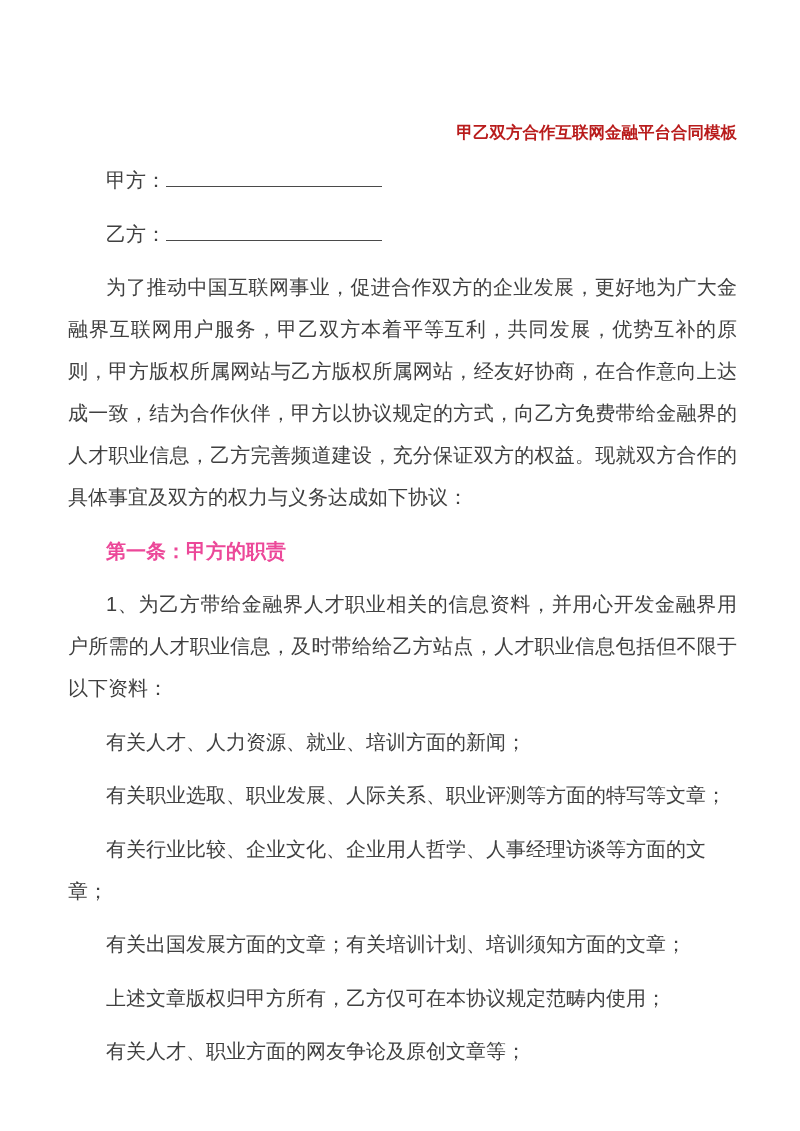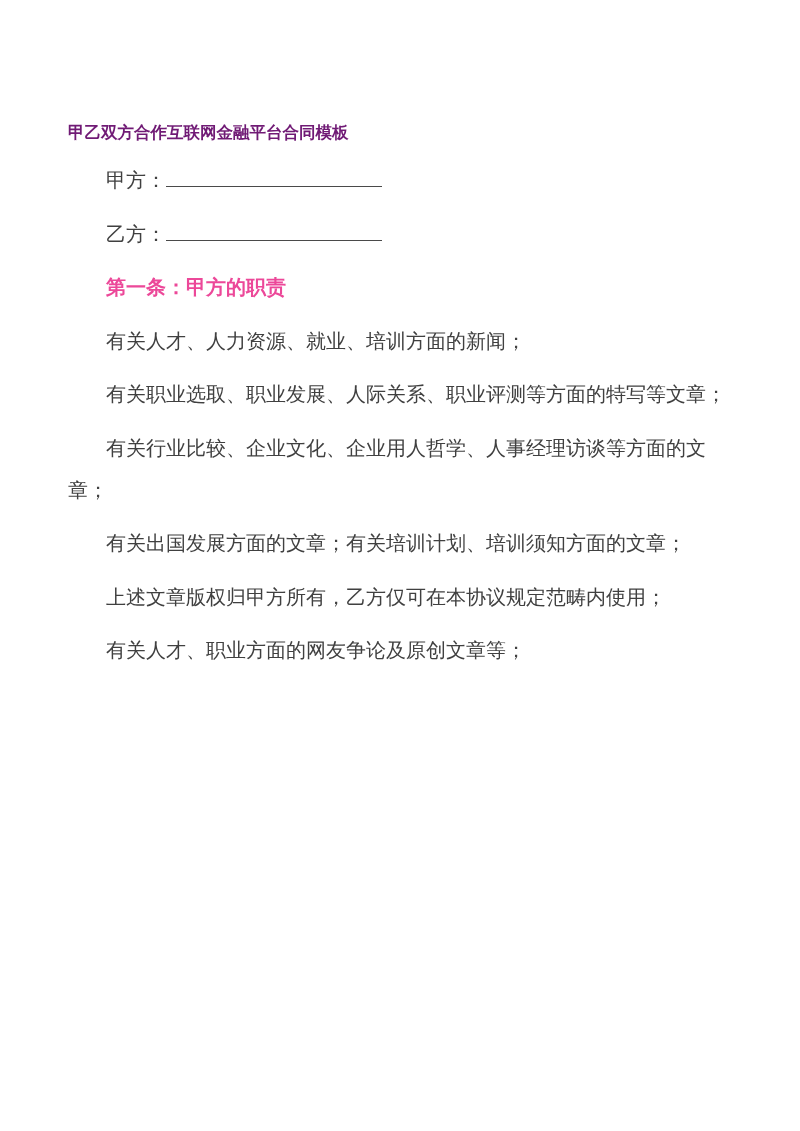--- a/index.html
+++ b/index.html
@@ -18,22 +18,22 @@
     width: 800px;
     height: 1131px;
     padding: 111px 63px 0 68px;
     background: #ffffff;
   }
   .doc-title {
     margin: 0 0 6px 0;
     font-size: 16.5px;
     line-height: 42px;
     font-weight: bold;
-    color: #701a75;
-    text-align: left;
+    color: #b91c1c;
+    text-align: right;
     text-indent: 0;
   }
   p {
     margin: 0 0 11.5px 0;
     font-size: 20px;
     line-height: 42px;
     color: #404040;
     text-indent: 38px;
   }
   p.justify {
@@ -53,23 +53,25 @@
 <body>
 
 <div class="page">
 
   <h1 class="doc-title">甲乙双方合作互联网金融平台合同模板</h1>
 
   <p><span>甲方：</span><span class="blank-line"></span></p>
 
   <p><span>乙方：</span><span class="blank-line"></span></p>
 
+  <p class="justify">为了推动中国互联网事业，促进合作双方的企业发展，更好地为广大金融界互联网用户服务，甲乙双方本着平等互利，共同发展，优势互补的原则，甲方版权所属网站与乙方版权所属网站，经友好协商，在合作意向上达成一致，结为合作伙伴，甲方以协议规定的方式，向乙方免费带给金融界的人才职业信息，乙方完善频道建设，充分保证双方的权益。现就双方合作的具体事宜及双方的权力与义务达成如下协议：</p>
 
   <p class="heading">第一条：甲方的职责</p>
 
+  <p class="justify">1、为乙方带给金融界人才职业相关的信息资料，并用心开发金融界用户所需的人才职业信息，及时带给给乙方站点，人才职业信息包括但不限于以下资料：</p>
 
   <p>有关人才、人力资源、就业、培训方面的新闻；</p>
 
   <p>有关职业选取、职业发展、人际关系、职业评测等方面的特写等文章；</p>
 
   <p>有关行业比较、企业文化、企业用人哲学、人事经理访谈等方面的文章；</p>
 
   <p>有关出国发展方面的文章；有关培训计划、培训须知方面的文章；</p>
 
   <p>上述文章版权归甲方所有，乙方仅可在本协议规定范畴内使用；</p>

